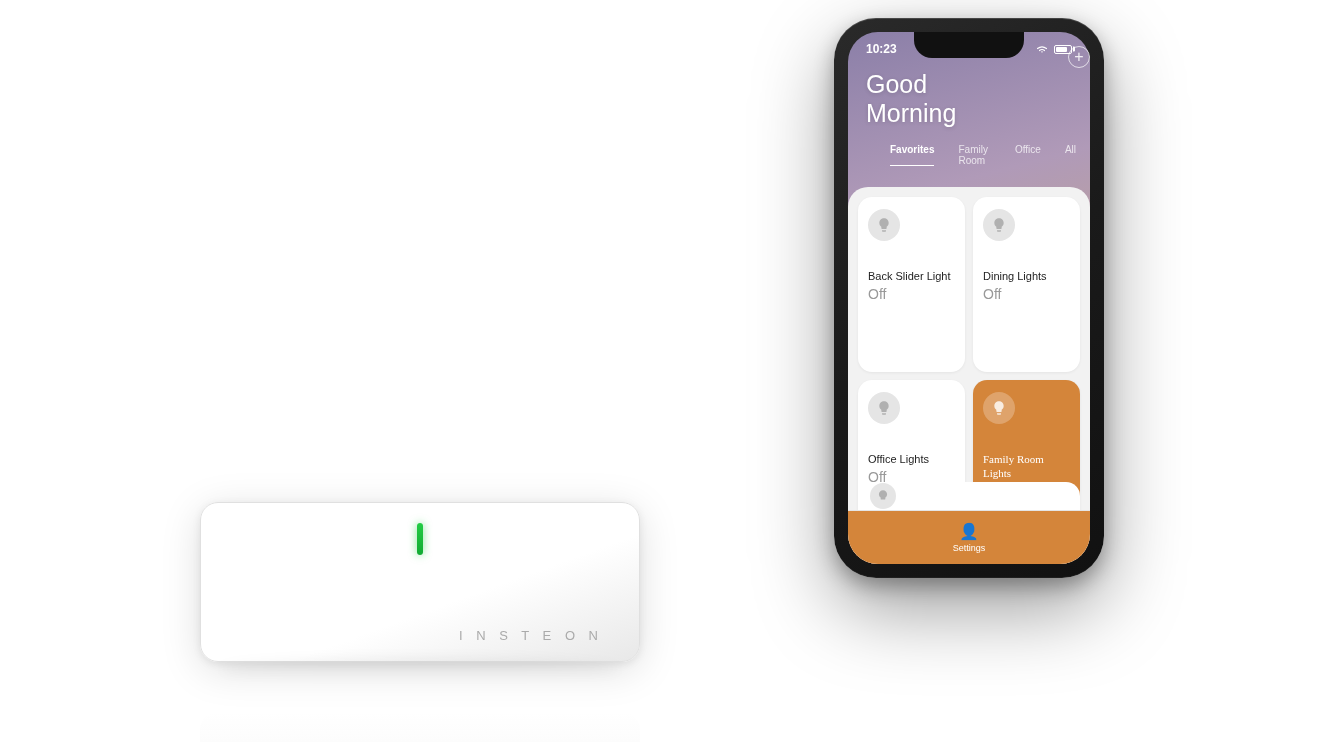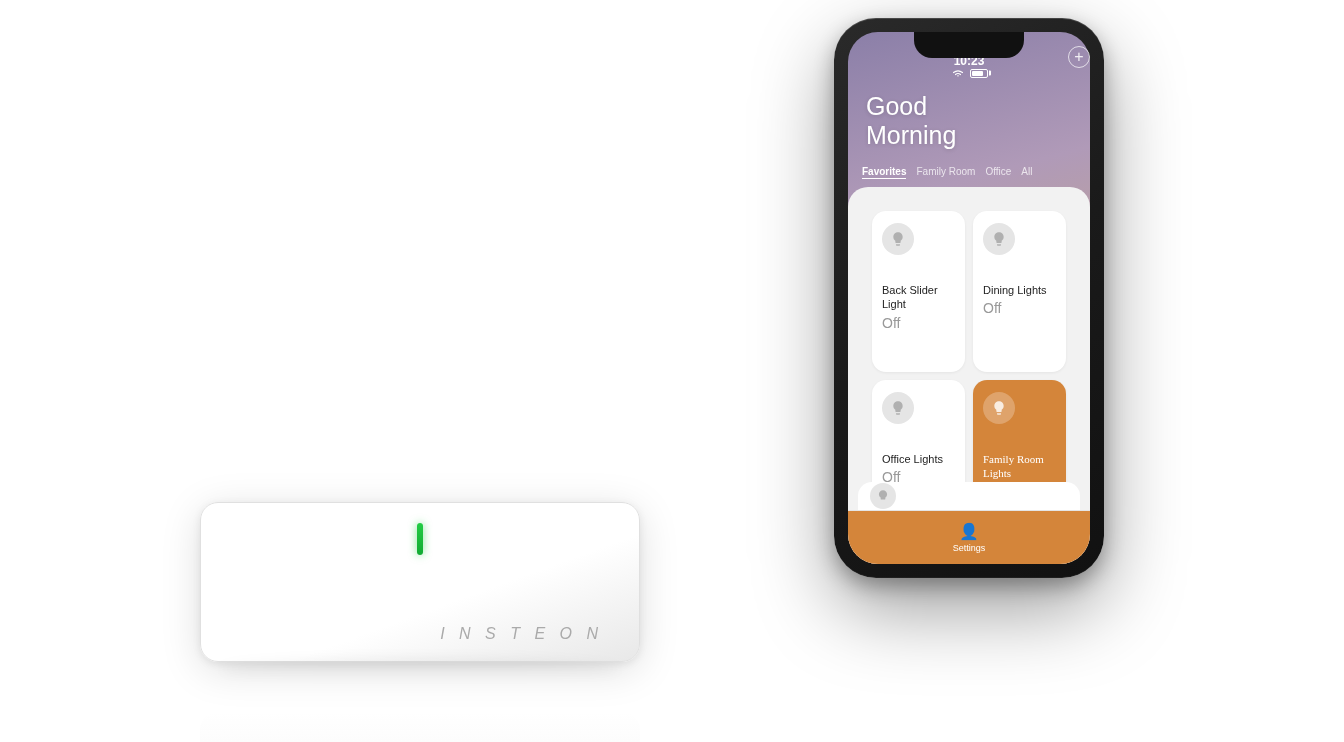--- a/index.html
+++ b/index.html
@@ -77,26 +77,25 @@
       height: 32px;
       background: linear-gradient(to bottom, #22cc44, #11aa33);
       border-radius: 3px;
       box-shadow: 0 0 8px rgba(34,204,68,0.6);
     }
 
     .hub-brand {
       position: absolute;
       bottom: 18px;
       right: 36px;
-      font-size: 16px;
+      font-size: 13px;
       font-weight: 300;
       letter-spacing: 5px;
       color: #aaaaaa;
       font-family: -apple-system, BlinkMacSystemFont, Arial, sans-serif;
-      font-style: italic;
     }
 
     
     .phone-wrapper {
       position: absolute;
       top: 18px;
       right: 240px;
       width: 270px;
     }
 
@@ -132,24 +131,23 @@
       border-radius: 30px;
       overflow: hidden;
       background: linear-gradient(165deg, #8b7fa8 0%, #b09ab8 30%, #c8a882 70%, #d4a070 100%);
       position: relative;
     }
 
     .phone-status-bar {
       display: flex;
       justify-content: space-between;
       align-items: center;
-      padding: 22px 18px 4px;
+      padding: 10px 18px 4px;
       position: relative;
       z-index: 5;
-      flex-direction: column;
     }
 
     .status-time {
       font-size: 12px;
       font-weight: 600;
       color: #ffffff;
     }
 
     .status-icons {
       display: flex;
@@ -215,23 +213,24 @@
       color: rgba(255,255,255,0.85);
       font-size: 16px;
       font-weight: 300;
       z-index: 10;
       cursor: pointer;
     }
 
     .tab-bar {
       padding: 4px 14px 8px;
       display: flex;
-      gap: 10px;
+      gap: 24px;
       position: relative;
       z-index: 5;
+      margin-left: 28px;
     }
 
     .tab-item {
       font-size: 10px;
       color: rgba(255,255,255,0.75);
       font-weight: 500;
     }
 
     .tab-item.active {
       color: #ffffff;
@@ -242,21 +241,21 @@
 
     
     .device-grid {
       position: absolute;
       bottom: 0;
       left: 0;
       right: 0;
       top: 155px;
       background: #f2f2f2;
       border-radius: 20px 20px 0 0;
-      padding: 24px;
+      padding: 10px;
       display: grid;
       grid-template-columns: 1fr 1fr;
       grid-template-rows: 1fr 1fr;
       gap: 8px;
     }
 
     .device-card {
       background: #ffffff;
       border-radius: 14px;
       padding: 12px 10px 10px;

